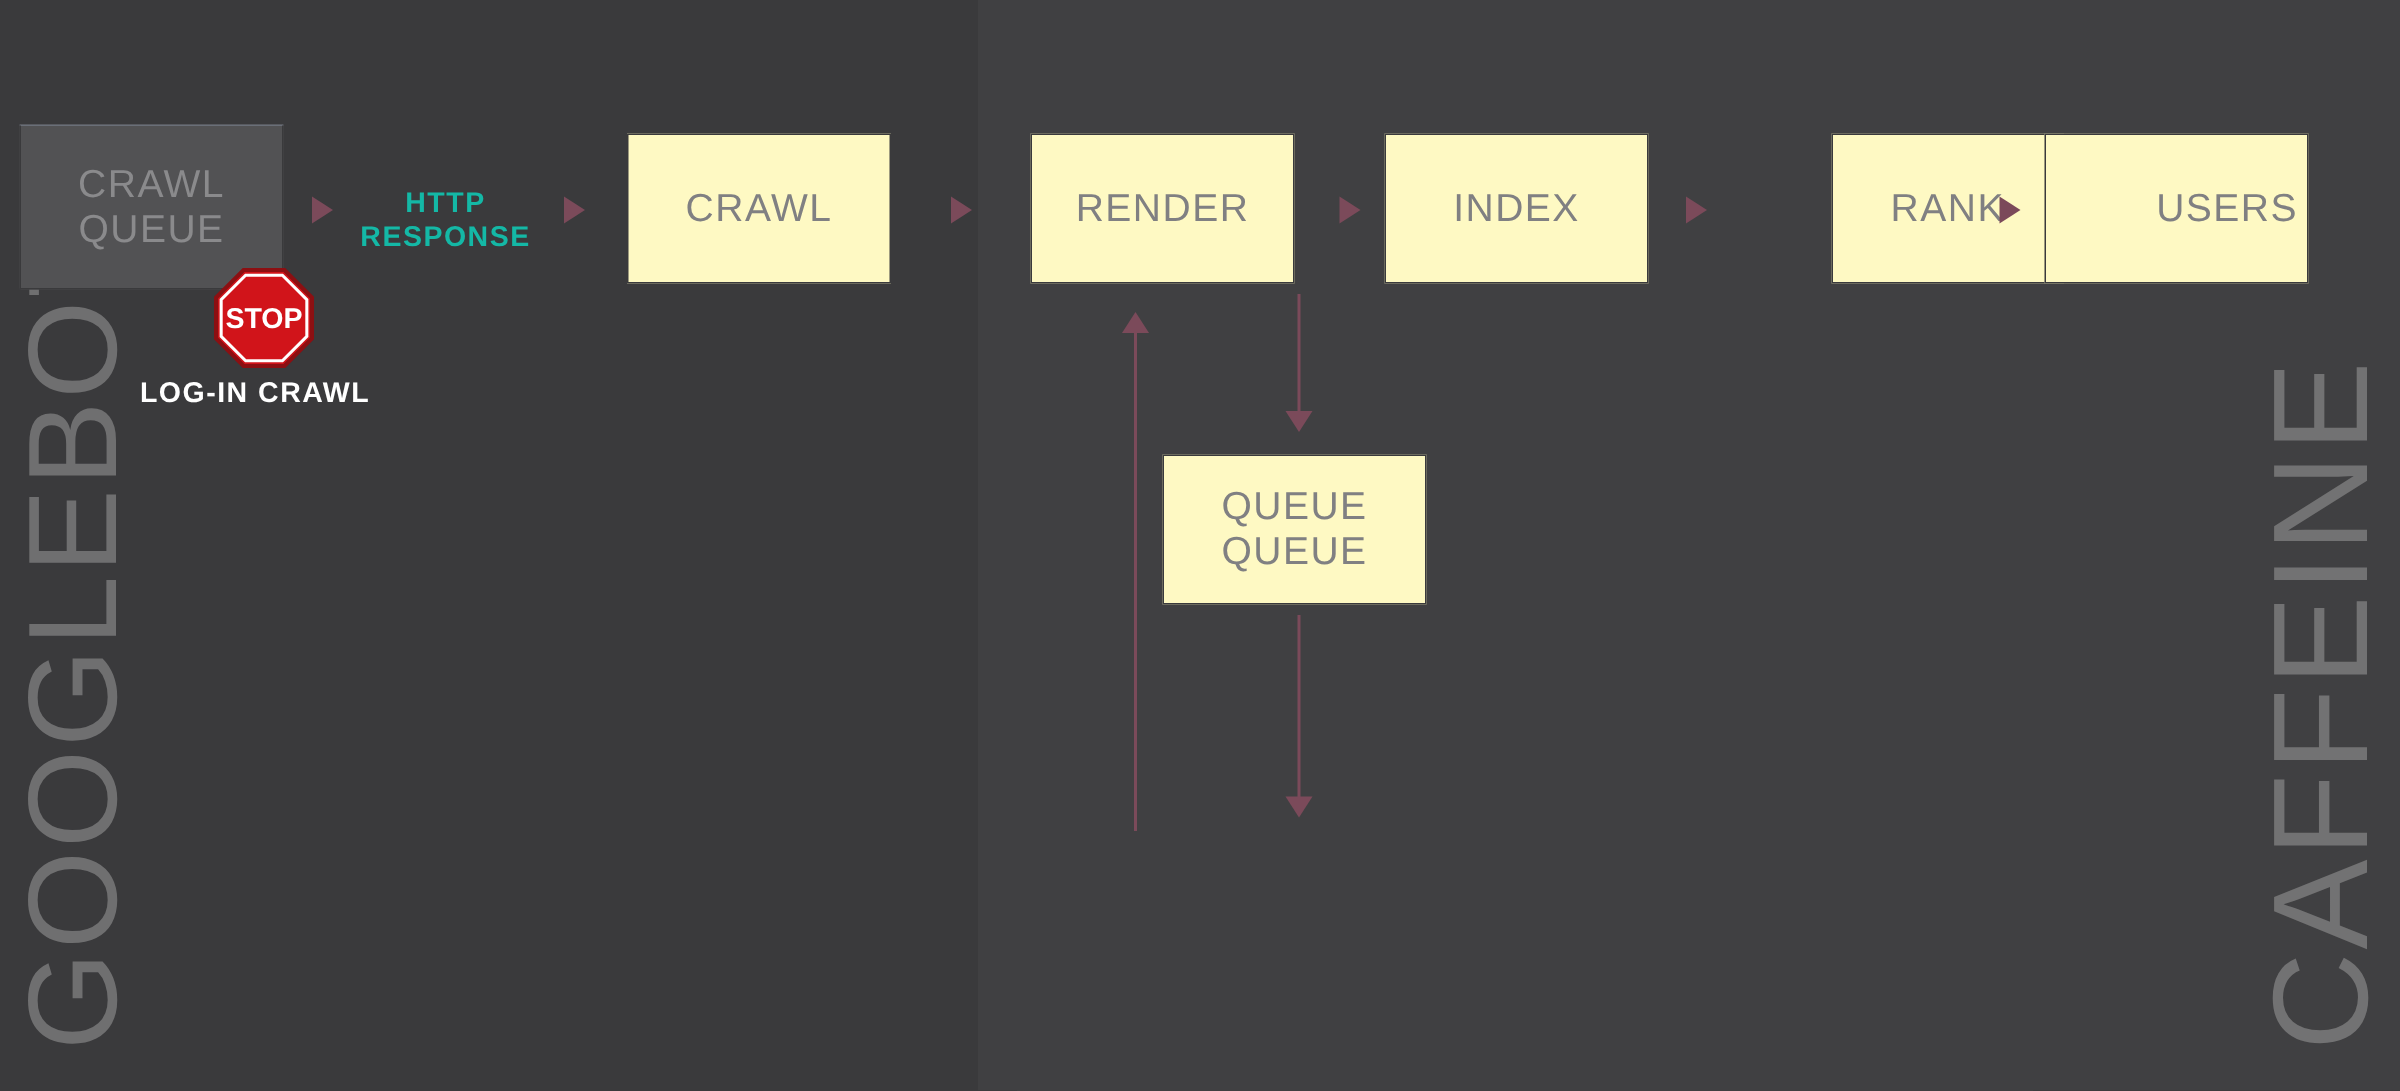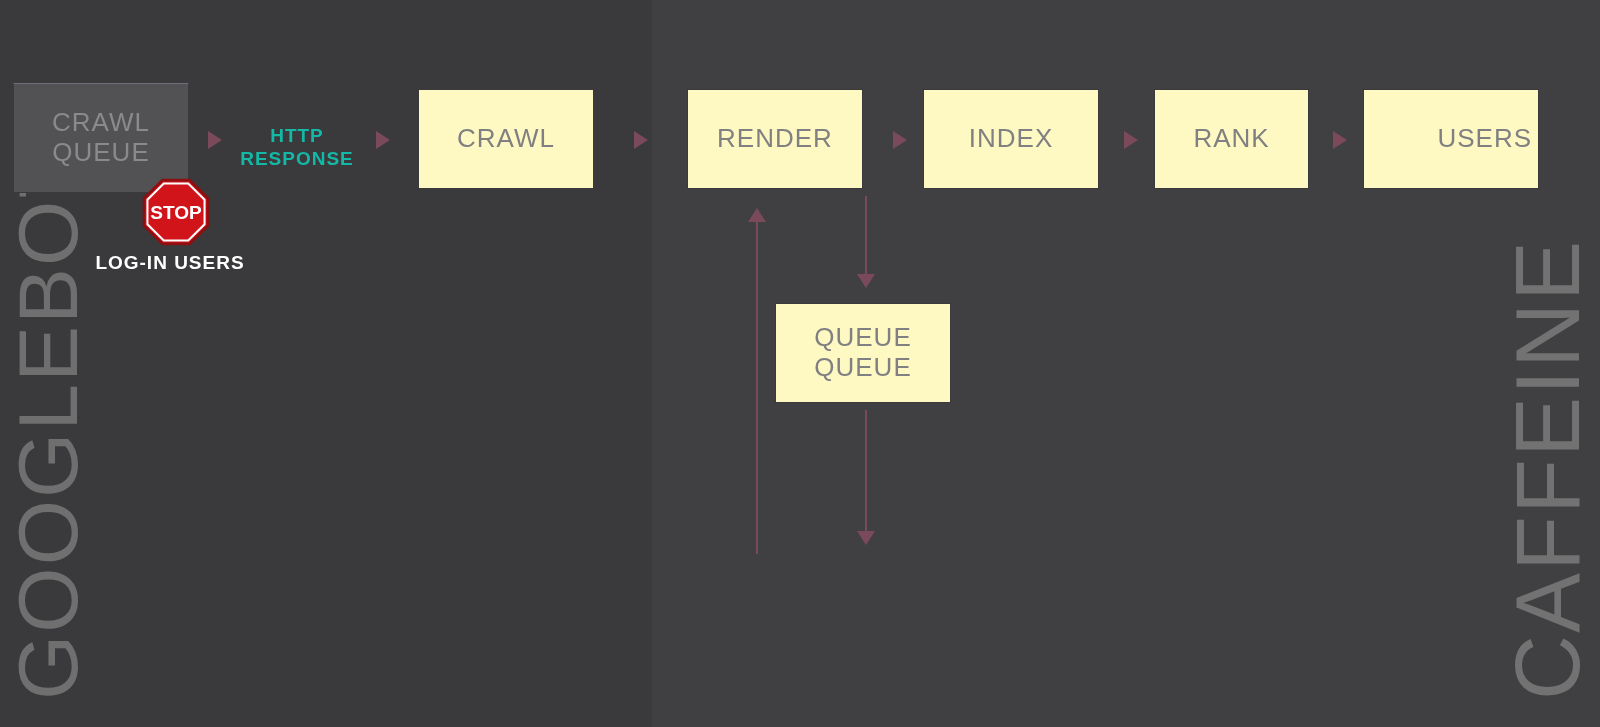--- a/index.html
+++ b/index.html
@@ -165,39 +165,39 @@
   </div>
 
   <span class="tri right" style="left:893px; top:131px;"></span>
 
   <div class="node" style="left:923px; top:89px; width:176px; height:100px;">
     <span>INDEX</span>
   </div>
 
   <span class="tri right" style="left:1124px; top:131px;"></span>
 
-  <div class="node" style="left:1154px; top:89px; width:155px; height:100px;">
+  <div class="node" style="left:1221px; top:89px; width:155px; height:100px;">
     <span>RANK</span>
   </div>
 
   <span class="tri right" style="left:1333px; top:131px;"></span>
 
   <div class="node" style="left:1363px; top:89px; width:176px; height:100px;justify-content:flex-end;">
     <span>USERS</span>
   </div>
 
   <div class="stop-wrap">
     <div class="stop-sign">
       <svg viewBox="0 0 100 100" width="68" height="68">
         <polygon points="30,3 70,3 97,30 97,70 70,97 30,97 3,70 3,30" fill="#d1141a" stroke="#8c0f12" stroke-width="4"></polygon>
         <polygon points="32,8 68,8 92,32 92,68 68,92 32,92 8,68 8,32" fill="none" stroke="#ffffff" stroke-width="3"></polygon>
         <text x="50" y="60" text-anchor="middle" font-family="Arial Black, Arial, sans-serif" font-size="28" font-weight="900" fill="#ffffff">STOP</text>
       </svg>
     </div>
-    <div class="stop-caption">LOG-IN USERS</div>
+    <div class="stop-caption">LOG-IN CRAWL</div>
   </div>
 
   <div class="vline" style="left:865px; top:196px; height:80px;"></div>
   <span class="tri down" style="left:857px; top:274px;"></span>
 
   <div class="node" style="left:775px; top:303px; width:176px; height:100px;">
     <span>QUEUE QUEUE</span>
   </div>
 
   <div class="vline" style="left:865px; top:410px; height:123px;"></div>

